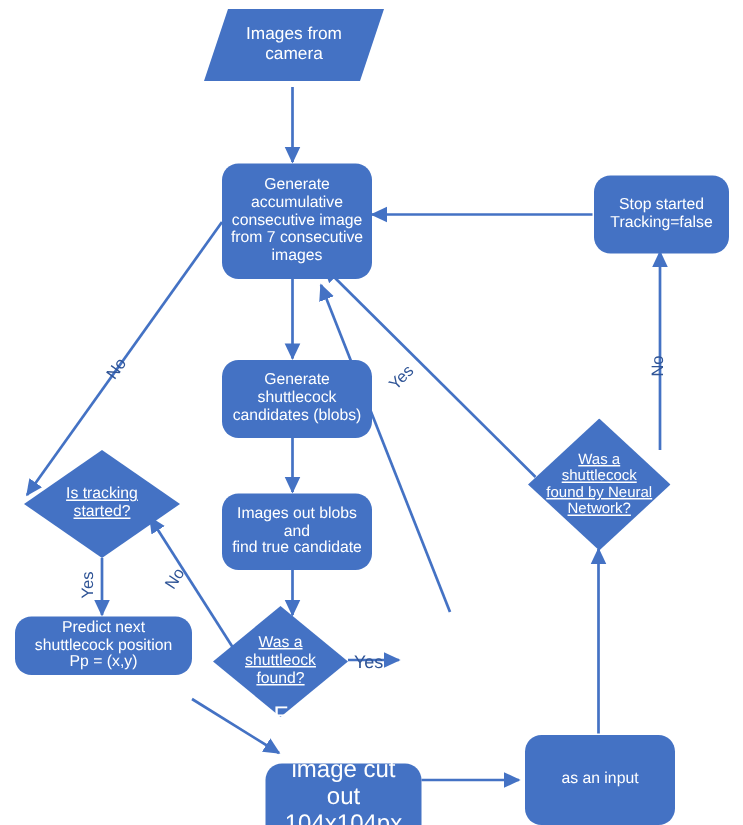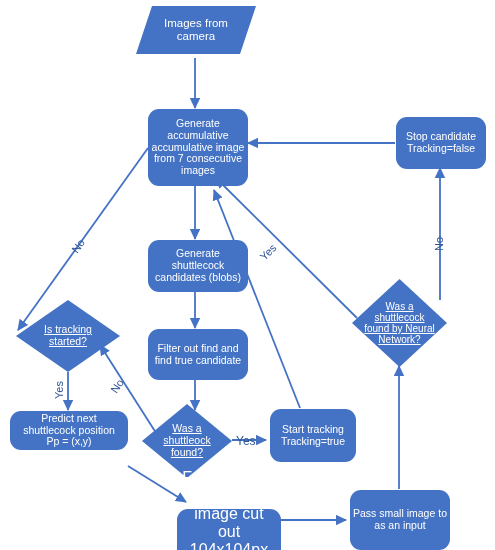--- a/index.html
+++ b/index.html
@@ -77,37 +77,37 @@
     <div class="txt">
       <div>Images from</div>
       <div>camera</div>
     </div>
   </div>
 
   <div class="node box" style="left:148px;top:109px;width:100px;height:77px;font-size:10.5px;">
     <div class="txt">
       <div>Generate</div>
       <div>accumulative</div>
-      <div>accumulative image</div>
+      <div>consecutive image</div>
       <div>from 7 consecutive</div>
       <div>images</div>
     </div>
   </div>
 
   <div class="node box" style="left:148px;top:240px;width:100px;height:52px;font-size:10.5px;">
     <div class="txt">
       <div>Generate</div>
       <div>shuttlecock</div>
       <div>candidates (blobs)</div>
     </div>
   </div>
 
   <div class="node box" style="left:148px;top:329px;width:100px;height:51px;font-size:10.5px;">
     <div class="txt">
-      <div>Filter out find and</div>
+      <div>Images out blobs and</div>
       <div>find true candidate</div>
     </div>
   </div>
 
   <div class="node dia" style="left:16px;top:300px;width:104px;height:72px;font-size:10.5px;">
     <svg class="shape" viewBox="0 0 104 72" preserveAspectRatio="none">
       <polygon points="52,0 104,36 52,72 0,36" fill="#4472C4"></polygon>
     </svg>
     <div class="txt">
       <div>Is tracking</div>
@@ -127,58 +127,51 @@
     <svg class="shape" viewBox="0 0 90 74" preserveAspectRatio="none">
       <polygon points="45,0 90,37 45,74 0,37" fill="#4472C4"></polygon>
     </svg>
     <div class="txt">
       <div>Was a</div>
       <div>shuttleock</div>
       <div>found?</div>
     </div>
   </div>
 
-  <div class="node box" style="left:270px;top:409px;width:86px;height:53px;font-size:10.5px;">
-    <div class="txt">
-      <div>Start tracking</div>
-      <div>Tracking=true</div>
-    </div>
-  </div>
 
   <div class="node box" style="left:177px;top:509px;width:104px;height:63px;font-size:16px;">
     <div class="txt">
       <div>From original</div>
       <div>camera image cut</div>
       <div>out 104x104px input</div>
       <div>with a center in Pp</div>
     </div>
   </div>
 
   <div class="node box" style="left:350px;top:490px;width:100px;height:60px;font-size:10.5px;">
     <div class="txt">
-      <div>Pass small image to</div>
       <div>as an input</div>
     </div>
   </div>
 
   <div class="node dia" style="left:352px;top:279px;width:95px;height:88px;font-size:10px;">
     <svg class="shape" viewBox="0 0 95 88" preserveAspectRatio="none">
       <polygon points="47.5,0 95,44 47.5,88 0,44" fill="#4472C4"></polygon>
     </svg>
     <div class="txt">
       <div>Was a</div>
       <div>shuttlecock</div>
       <div>found by Neural</div>
       <div>Network?</div>
     </div>
   </div>
 
   <div class="node box" style="left:396px;top:117px;width:90px;height:52px;font-size:10.5px;">
     <div class="txt">
-      <div>Stop candidate</div>
+      <div>Stop started</div>
       <div>Tracking=false</div>
     </div>
   </div>
 
   <div class="lbl rot-d" style="left:71px;top:240px;transform:rotate(-54deg);">No</div>
 
   <div class="lbl rot-v" style="left:50px;top:384px;">Yes</div>
 
   <div class="lbl rot-d" style="left:110px;top:380px;transform:rotate(-57deg);">No</div>
 

